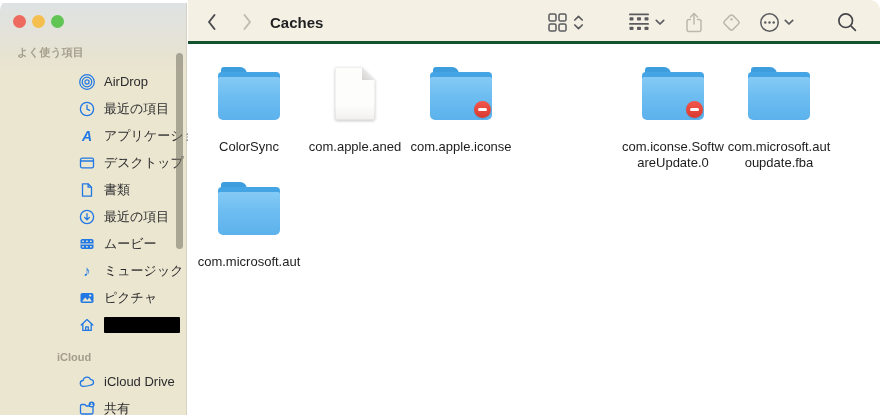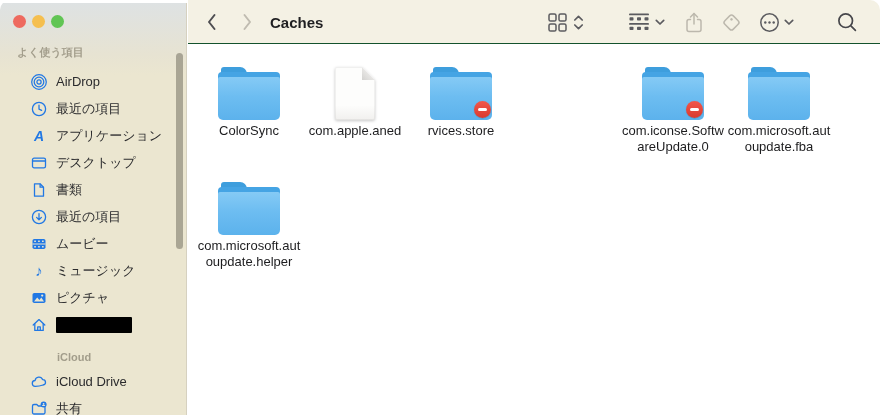--- a/index.html
+++ b/index.html
@@ -11,54 +11,54 @@
 
   
   .sidebar { position:absolute; left:0; top:3px; width:187px; height:415px;
              background:linear-gradient(180deg,#dee2e3 0px,#e7e3d2 52px,#ebe6d0 72px,#ebe6d0 100%);
              border-right:1px solid #d6d1c0; }
   .traffic { display:flex; gap:6px; padding:12px 0 0 13px; }
   .tdot { width:13px; height:13px; border-radius:50%; }
   .sb-header { margin:17px 0 0 17px; font-size:11px; font-weight:700; color:#a29d8b; height:13px; }
   .sb-header.icloud { margin-top:13px;padding-left:40px; }
   .sb-list { margin-top:10px; }
-  .sb-item { display:flex; align-items:center; height:27px; padding-left:29px; cursor:default; }
+  .sb-item { display:flex; align-items:center; height:27px; padding-left:29px; cursor:default;margin-left:48px; }
   .sb-ic { width:20px; height:17px; display:flex; align-items:center; justify-content:center;
            color:#2178e4; flex:0 0 20px; }
   .sb-ic svg { display:block; }
   .sb-label { margin-left:7px; font-size:13px; color:#2b2b2d; white-space:nowrap; }
   .note-glyph { font-size:15px; font-weight:bold; line-height:1; color:#2178e4; }
   .redact { margin-left:7px; width:76px; height:16px; background:#000; border-radius:1px; }
   .sb-scrollbar { position:absolute; right:3px; top:50px; width:7px; height:196px;
                   border-radius:4px; background:rgba(116,113,98,0.55); }
 
   
   .toolbar { position:absolute; left:188px; top:0; width:692px; height:44px;
-             background:#f4f1e4; border-bottom:1px solid #14532d; }
+             background:#f4f1e4; border-bottom:3px solid #14532d; }
   .tb { position:absolute; top:0; height:44px; display:flex; align-items:center; color:#5b5b5f; }
   .tb svg { display:block; }
   .tb-btn { cursor:pointer; }
   .back { left:18px; color:#4e4e52; }
   .forward { left:53px; color:#c0bcb1; }
   .tb-title { left:82px; font-size:15px; font-weight:700; color:#1f1f21; }
   .viewgrid { left:360px; }
   .viewchev { left:385px; color:#5b5b5f; }
   .groupby { left:440px; }
   .groupchev { left:467px; }
   .share { left:497px; color:#bcb8ad; }
   .tag { left:533px; color:#bcb8ad; }
   .more { left:571px; }
   .morechev { left:596px; }
   .search { left:649px; color:#47474b; }
 
   
   .content { position:absolute; left:188px; top:45px; width:692px; height:370px; background:#ffffff; }
   .cell { position:absolute; width:106px; text-align:center; cursor:default; }
   .icon-area { height:58px; display:flex; align-items:flex-end; justify-content:center; }
-  .flabel { margin-top:3px; font-size:13px; line-height:16px; color:#1d1d1f; }
+  .flabel { margin-top:19px; font-size:13px; line-height:16px; color:#1d1d1f; }
   .flabel span { display:block; }
 
   
   .folder { position:relative; width:62px; height:53px; }
   .folder-tab { position:absolute; left:3px; top:0; width:26px; height:12px;
                 background:#3e9edd; border-radius:3px 7px 0 0; }
   .folder-back { position:absolute; left:0; top:5px; width:62px; height:24px;
                  background:#45a4e4; border-radius:4px 4px 0 0; }
   .folder-front { position:absolute; left:0; top:10px; width:62px; height:43px;
                   background:linear-gradient(180deg,#85caf5 0%,#6dbdf1 45%,#5cb2ec 100%);
@@ -351,21 +351,21 @@
     <div class="cell" style="left:220px; top:17px">
       <div class="icon-area">
         <div class="folder">
             <div class="folder-tab"></div>
             <div class="folder-back"></div>
             <div class="folder-front"></div>
           <div class="badge"></div>
         </div>
       </div>
       <div class="flabel">
-          <span>rvices.store</span>
+        <span>com.apple.iconse</span>
       </div>
     </div>
 
     <div class="cell" style="left:432px; top:17px">
       <div class="icon-area">
         <div class="folder">
             <div class="folder-tab"></div>
             <div class="folder-back"></div>
             <div class="folder-front"></div>
           <div class="badge"></div>
@@ -394,18 +394,17 @@
     <div class="cell" style="left:8px; top:132px">
       <div class="icon-area">
         <div class="folder">
             <div class="folder-tab"></div>
             <div class="folder-back"></div>
             <div class="folder-front"></div>
           </div>
       </div>
       <div class="flabel">
         <span>com.microsoft.aut</span>
-          <span>oupdate.helper</span>
       </div>
     </div>
 
   </div>
 </div>
 
 </body></html>

